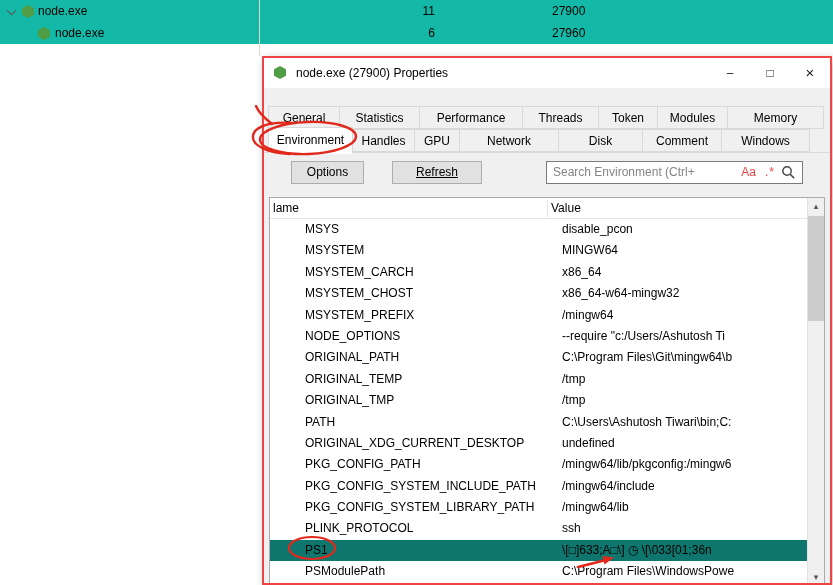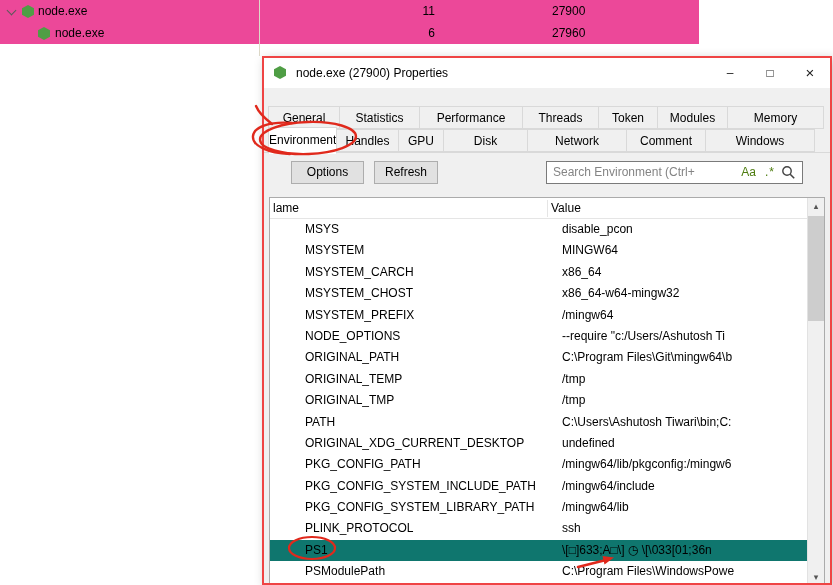--- a/index.html
+++ b/index.html
@@ -1,20 +1,20 @@
 <!DOCTYPE html>
 <html><head>
 <meta charset="utf-8">
 <style>
   * { margin:0; padding:0; box-sizing:border-box; }
   body { background:#fff; font-family:"Liberation Sans","DejaVu Sans",sans-serif; font-size:12px; color:#000; }
   #screen { position:relative; width:833px; height:585px; background:#fff; overflow:hidden; }
 
   
-  .prow { position:absolute; left:0; width:699px; height:22px; background:#ec4899; }
+  .prow { position:absolute; left:0; width:833px; height:22px; background:#14b8a6; }
   .prow .chev { position:absolute; left:8px; top:7px; width:7px; height:7px;
     border-right:1.5px solid #5a5a5a; border-bottom:1.5px solid #5a5a5a; transform:rotate(45deg); }
   .hex { position:absolute; top:5px; width:12px; height:13px; background:#4f9e45;
     clip-path:polygon(50% 0,100% 25%,100% 75%,50% 100%,0 75%,0 25%); }
   .pname { position:absolute; top:0; line-height:22px; }
   .pcol1 { position:absolute; left:390px; width:45px; top:0; line-height:22px; text-align:right; }
   .pcol2 { position:absolute; left:552px; top:0; line-height:22px; }
   .gridline { position:absolute; left:259px; top:0; width:1px; height:56px; background:#ddd9c8; }
 
   
@@ -35,25 +35,25 @@
   .tab { height:23px; line-height:22px; text-align:center; background:#f0f0f0;
     border:1px solid #d9d9d9; margin-right:-1px; overflow:hidden; white-space:nowrap; }
   .tab.active { position:relative; top:-2px; height:27px; line-height:24px; background:#fff;
     border-bottom:1px solid #fff; z-index:3; }
   .pane { position:absolute; left:0; right:0; top:94px; bottom:0; background:#f0f0f0; border-top:1px solid #d9d9d9; }
 
   
   .btn { position:absolute; top:103px; height:23px; background:#e1e1e1; border:1px solid #adadad;
     text-align:center; line-height:21px; }
   .btn-options { left:27px; width:73px; }
-  .btn-refresh { left:110px; width:64px; }
+  .btn-refresh { left:128px; width:90px;text-decoration:underline; }
   .searchbox { position:absolute; left:282px; top:103px; width:257px; height:23px; background:#fff;
     border:1px solid #7a7a7a; }
   .searchbox .ph { position:absolute; left:6px; top:0; line-height:21px; color:#848484; white-space:nowrap; }
-  .s-ic { position:absolute; top:0; line-height:21px; color:#4d7c0f; }
+  .s-ic { position:absolute; top:0; line-height:21px; color:#ef4444; }
   .s-aa { right:46px; }
   .s-re { right:27px; letter-spacing:1px; }
   .s-mag { position:absolute; right:6px; top:3px; }
 
   
   .list { position:absolute; left:5px; top:139px; width:556px; height:390px; background:#fff;
     border:1px solid #ababab; overflow:hidden; }
   .lheader { position:absolute; left:0; top:0; right:17px; height:21px; background:#fff;
     border-bottom:1px solid #e5e5e5; }
   .lh-name { position:absolute; left:3px; line-height:20px; }
@@ -115,27 +115,27 @@
     <div class="tabs tabs-r1">
       <div class="tab" style="width:72px">General</div>
       <div class="tab" style="width:81px">Statistics</div>
       <div class="tab" style="width:104px">Performance</div>
       <div class="tab" style="width:77px">Threads</div>
       <div class="tab" style="width:60px">Token</div>
       <div class="tab" style="width:71px">Modules</div>
       <div class="tab" style="width:97px">Memory</div>
     </div>
     <div class="tabs tabs-r2">
-      <div class="tab active" style="width:69px">Environment</div>
+      <div class="tab active" style="width:85px">Environment</div>
       <div class="tab" style="width:63px">Handles</div>
       <div class="tab" style="width:46px">GPU</div>
+      <div class="tab" style="width:100px">Network</div>
       <div class="tab" style="width:85px">Disk</div>
-      <div class="tab" style="width:100px">Network</div>
       <div class="tab" style="width:80px">Comment</div>
-      <div class="tab" style="width:110px">Windows</div>
+      <div class="tab" style="width:89px">Windows</div>
     </div>
 
     <div class="btn btn-options">Options</div>
     <div class="btn btn-refresh">Refresh</div>
 
     <div class="searchbox">
       <span class="ph">Search Environment (Ctrl+</span>
       <span class="s-ic s-aa">Aa</span>
       <span class="s-ic s-re">.*</span>
       <svg class="s-mag" width="15" height="15" viewBox="0 0 15 15">

